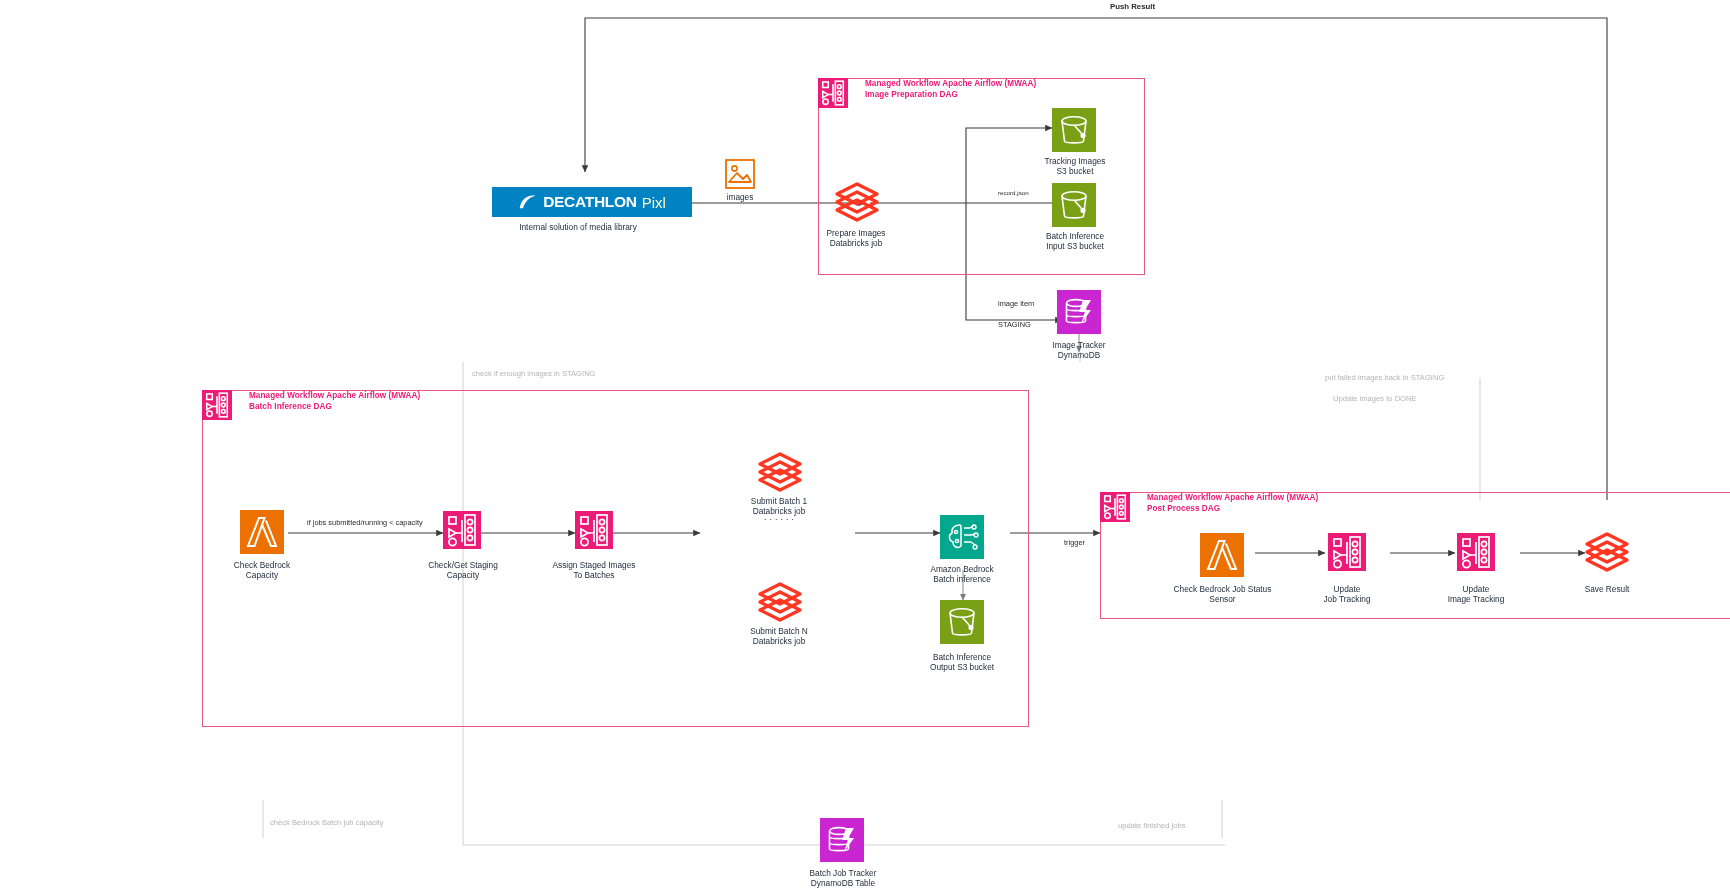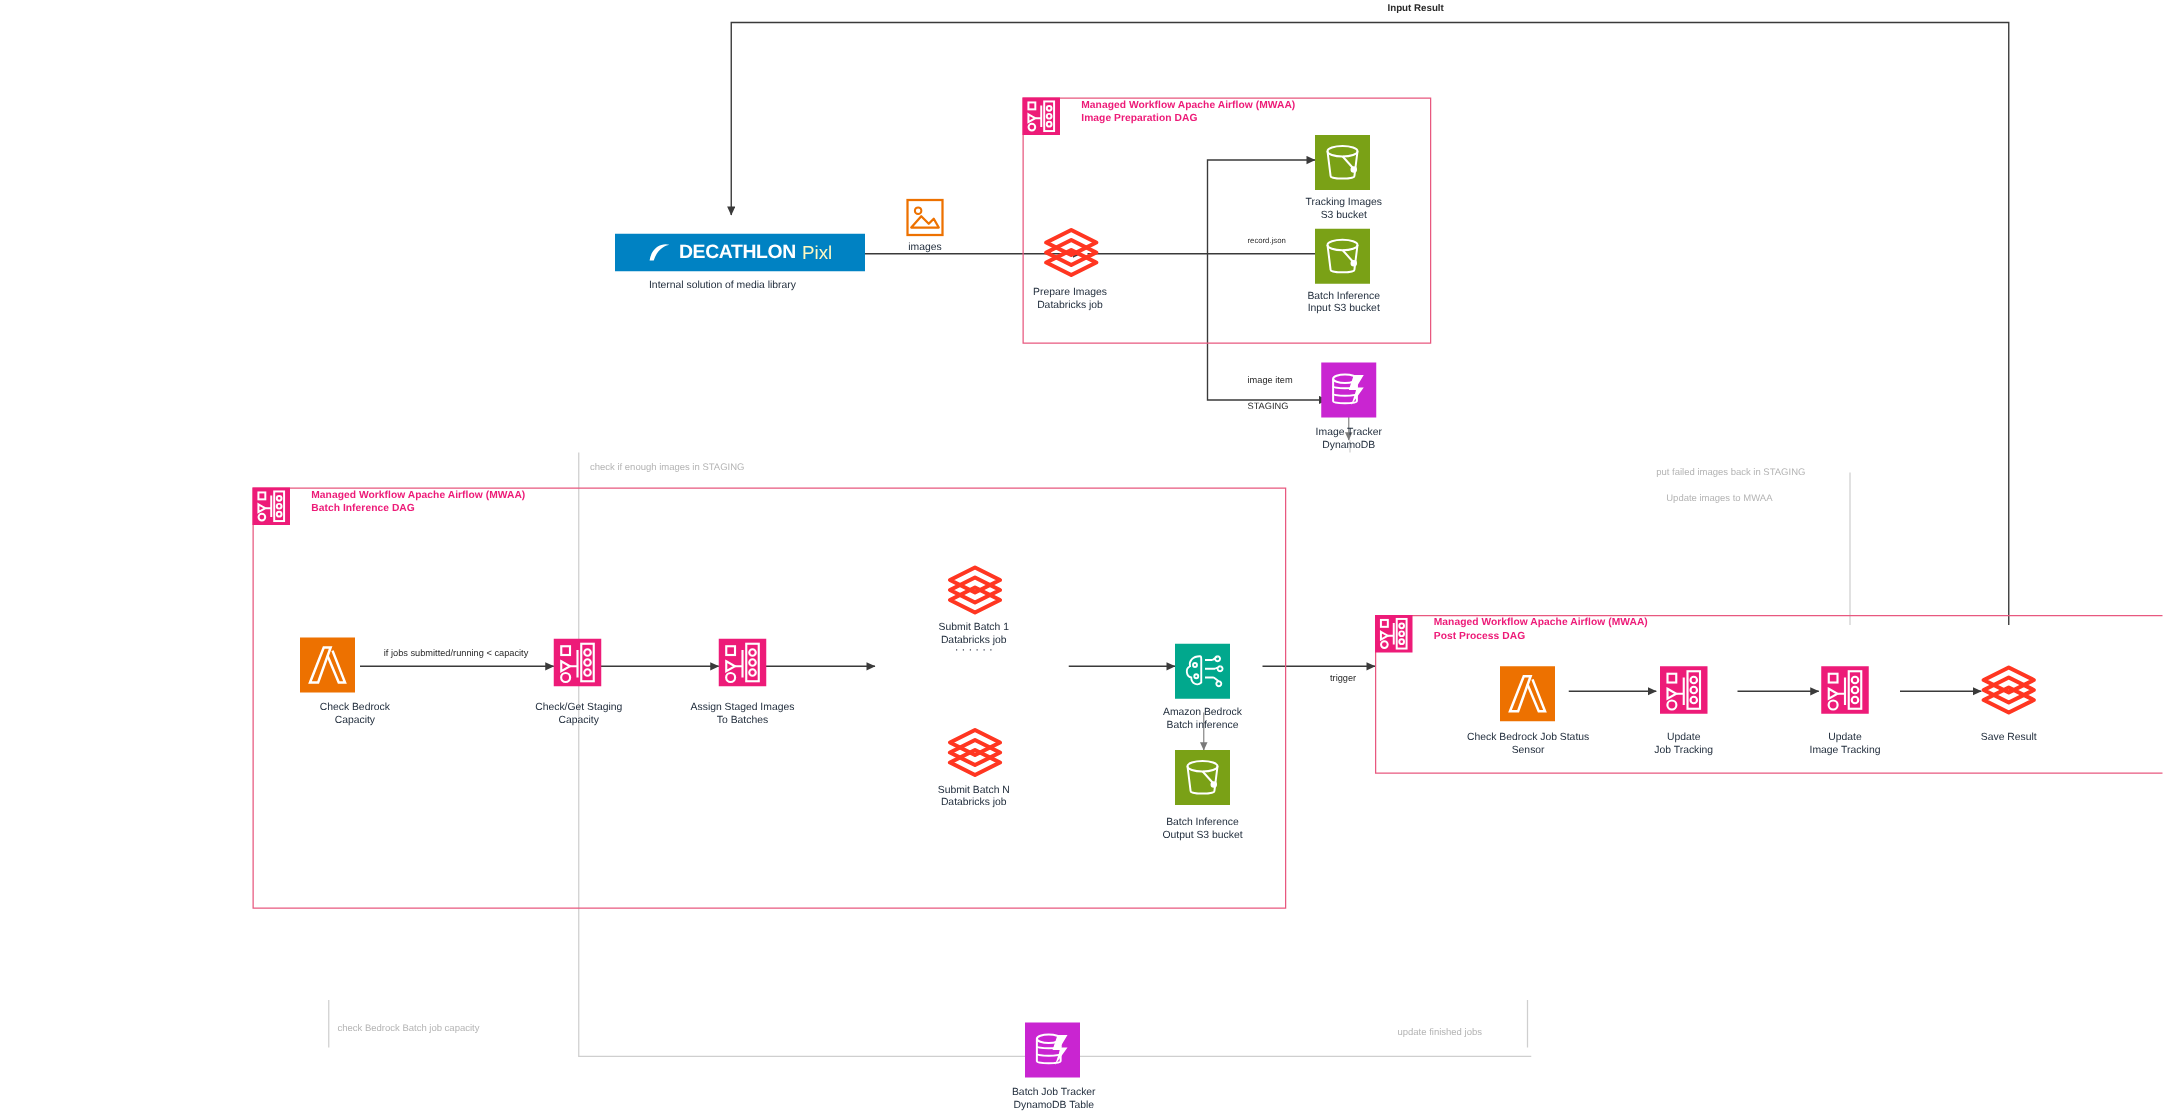--- a/index.html
+++ b/index.html
@@ -325,21 +325,21 @@
     <span class="word">DECATHLON</span>
     <span class="pixl">Pixl</span>
   </div>
   <div class="logo-cap" style="left:492px;top:222px;width:172px;text-align:center;">Internal solution of media library</div>
 
   <div class="node" style="left:700px;top:158px;width:80px;">
     <div style="height:30px"></div>
     <div class="cap">images</div>
   </div>
 
-  <div class="elabel bold" style="left:1110px;top:2px;">Input Result</div>
+  <div class="elabel bold" style="left:1110px;top:2px;">Push Result</div>
 
   <div class="node" style="left:797px;top:224px;width:118px;">
     <div class="cap">Prepare Images
 Databricks job</div>
   </div>
   <div class="node" style="left:1015px;top:152px;width:120px;">
     <div class="cap">Tracking Images
 S3 bucket</div>
   </div>
   <div class="node" style="left:1015px;top:227px;width:120px;">
@@ -350,25 +350,25 @@
   <div class="elabel" style="left:998px;top:299px;">image item</div>
   <div class="elabel" style="left:998px;top:320px;">STAGING</div>
 
   <div class="node" style="left:1024px;top:336px;width:110px;">
     <div class="cap">Image Tracker
 DynamoDB</div>
   </div>
 
   <div class="faint-label" style="left:472px;top:368px;">check if enough images in STAGING</div>
   <div class="faint-label" style="left:1325px;top:372px;">put failed images back in STAGING</div>
-  <div class="faint-label" style="left:1333px;top:393px;">Update images to MWAA</div>
+  <div class="faint-label" style="left:1333px;top:393px;">Update images to DONE</div>
   <div class="faint-label" style="left:270px;top:817px;">check Bedrock Batch job capacity</div>
   <div class="faint-label" style="left:1118px;top:820px;">update finished jobs</div>
 
-  <div class="node" style="left:212px;top:556px;width:100px;align-items:flex-end;">
+  <div class="node" style="left:212px;top:556px;width:100px;">
     <div class="cap">Check Bedrock
 Capacity</div>
   </div>
   <div class="node" style="left:405px;top:556px;width:116px;">
     <div class="cap">Check/Get  Staging
 Capacity</div>
   </div>
   <div class="node" style="left:532px;top:556px;width:124px;">
     <div class="cap">Assign Staged Images
 To Batches</div>

